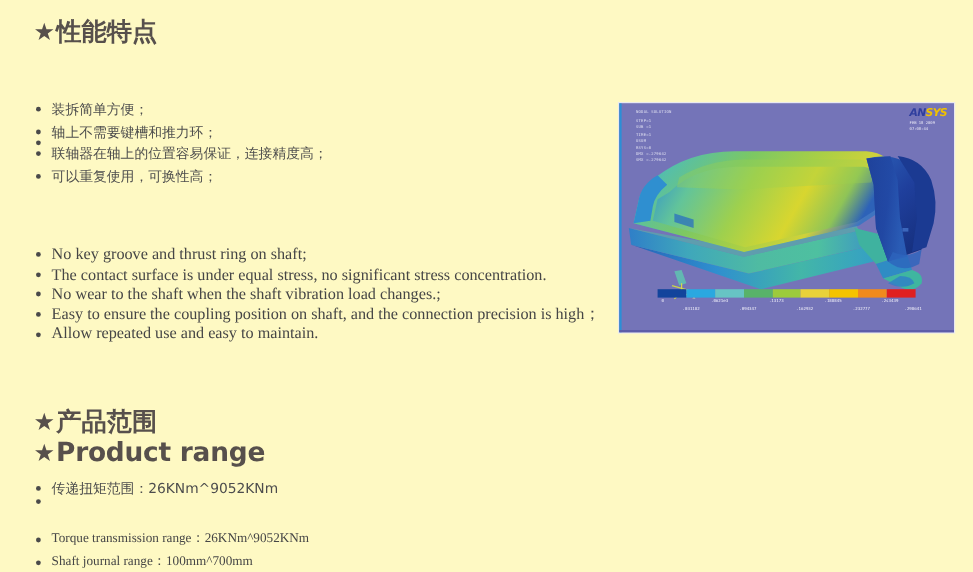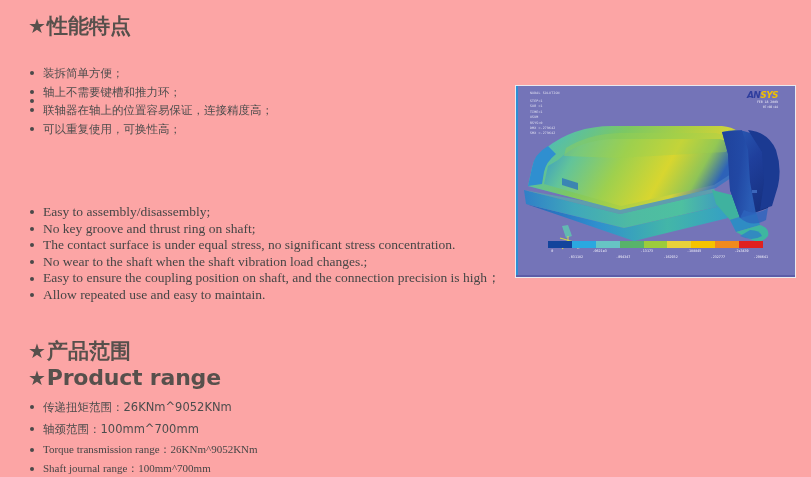--- a/index.html
+++ b/index.html
@@ -12,21 +12,21 @@
     width: 811px;
     height: 477px;
     overflow: hidden;
     font-family: "Liberation Sans", sans-serif;
     position: relative;
   }
   .page {
     position: relative;
     width: 811px;
     height: 477px;
-    background: #fca5a5;
+    background: #fef9c3;
   }
 
   
   .heading-block {
     position: absolute;
     left: 28px;
   }
   #perf-heading { top: 14px; }
   #range-heading { top: 339px; }
 
@@ -71,21 +71,21 @@
     position: absolute;
     left: 0;
     top: 50%;
     width: 4px;
     height: 4px;
     margin-top: -2px;
     border-radius: 50%;
     background: #4a4a4a;
   }
 
-  #cn-perf-list { top: 64px; }
+  #cn-perf-list { top: 82px; }
   #cn-perf-list li {
     font-family: "DejaVu Sans", "Liberation Sans", sans-serif;
     font-size: 11.5px;
     line-height: 18.5px;
     color: #4d4d4d;
   }
 
   #en-perf-list { top: 204px; }
   #en-perf-list li {
     font-family: "Liberation Serif", "DejaVu Serif", serif;
@@ -147,23 +147,22 @@
     line-height: 5.4px;
     color: #e8e8f5;
     white-space: nowrap;
     letter-spacing: 0.2px;
     opacity: 0.92;
   }
   .fea-textblock .tline.title { margin-bottom: 2.5px; }
 
   .ansys-logo {
     position: absolute;
-    right: 17px;
+    right: 6px;
     top: 4px;
-    text-align: right;
   }
   .ansys-logo .brand {
     font-family: "DejaVu Sans", sans-serif;
     font-size: 9px;
     font-weight: bold;
     font-style: italic;
     letter-spacing: -0.6px;
     line-height: 10px;
   }
   .ansys-logo .brand .an { color: #2f3e9e; }
@@ -225,36 +224,35 @@
 
   <ul class="bullet-list" id="cn-perf-list">
     <li><span class="dot"></span><span>装拆简单方便；</span></li>
     <li><span class="dot"></span><span>轴上不需要键槽和推力环；</span></li>
     <li><span class="dot"></span></li>
     <li><span class="dot"></span><span>联轴器在轴上的位置容易保证，连接精度高；</span></li>
     <li><span class="dot"></span><span>可以重复使用，可换性高；</span></li>
   </ul>
 
   <ul class="bullet-list" id="en-perf-list">
-    <li><span class="dot"></span><span>Easy to assembly/disassembly;</span></li>
     <li><span class="dot"></span><span>No key groove and thrust ring on shaft;</span></li>
     <li><span class="dot"></span><span>The contact surface is under equal stress, no significant stress concentration.</span></li>
     <li><span class="dot"></span><span>No wear to the shaft when the shaft vibration load changes.;</span></li>
     <li><span class="dot"></span><span>Easy to ensure the coupling position on shaft, and the connection precision is high；</span></li>
     <li><span class="dot"></span><span>Allow repeated use and easy to maintain.</span></li>
   </ul>
 
   <div class="heading-block" id="range-heading">
     <div class="heading-cn"><span class="star">★</span><span>产品范围</span></div>
     <div class="heading-en"><span class="star">★</span><span>Product range</span></div>
   </div>
 
   <ul class="bullet-list" id="cn-range-list">
     <li><span class="dot"></span><span>传递扭矩范围：26KNm^9052KNm</span></li>
-    <li><span class="dot"></span><span>轴颈范围：100mm^700mm</span></li>
+    <li><span class="dot"></span></li>
   </ul>
 
   <ul class="bullet-list" id="en-range-list">
     <li><span class="dot"></span><span>Torque transmission range：26KNm^9052KNm</span></li>
     <li><span class="dot"></span><span>Shaft journal range：100mm^700mm</span></li>
   </ul>
 
   <div class="fea-panel">
     <div class="left-edge"></div>
 

